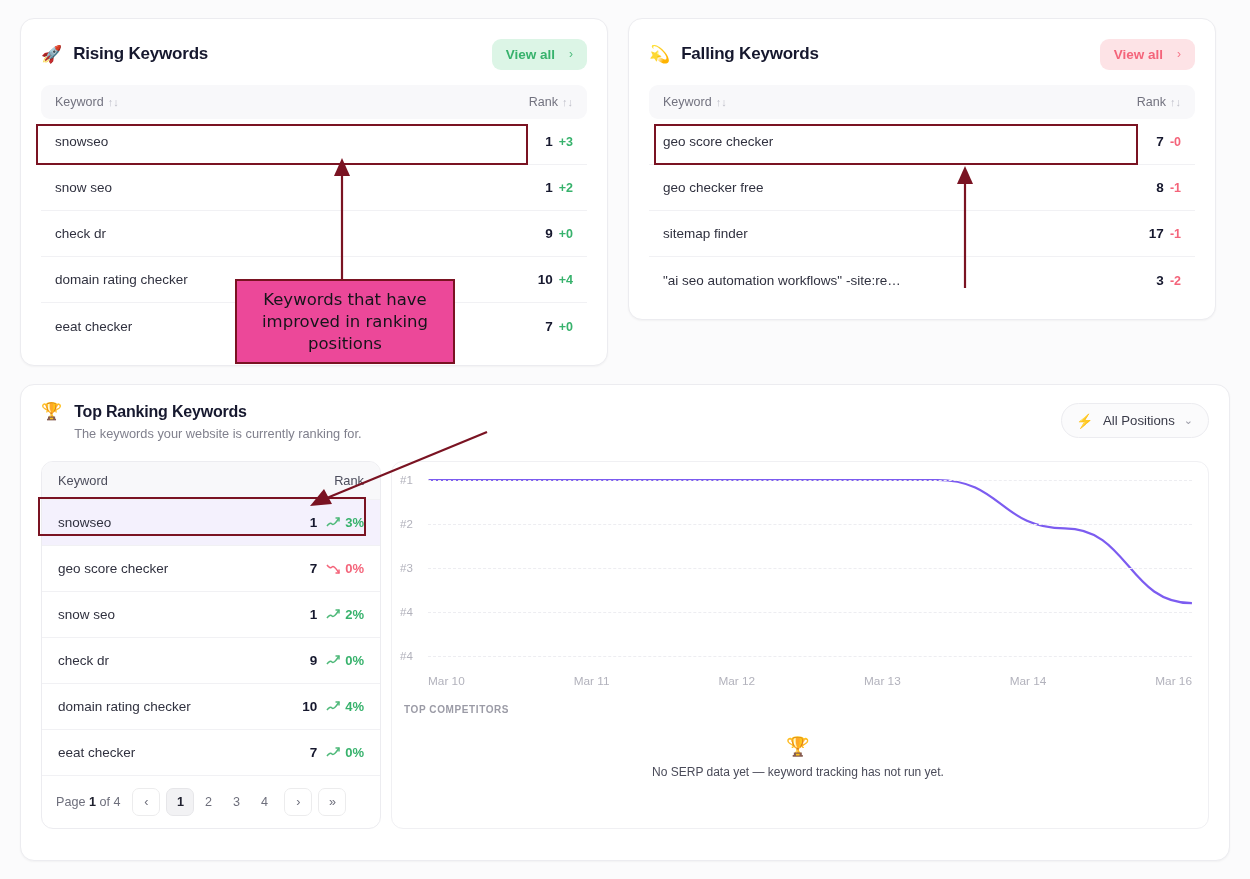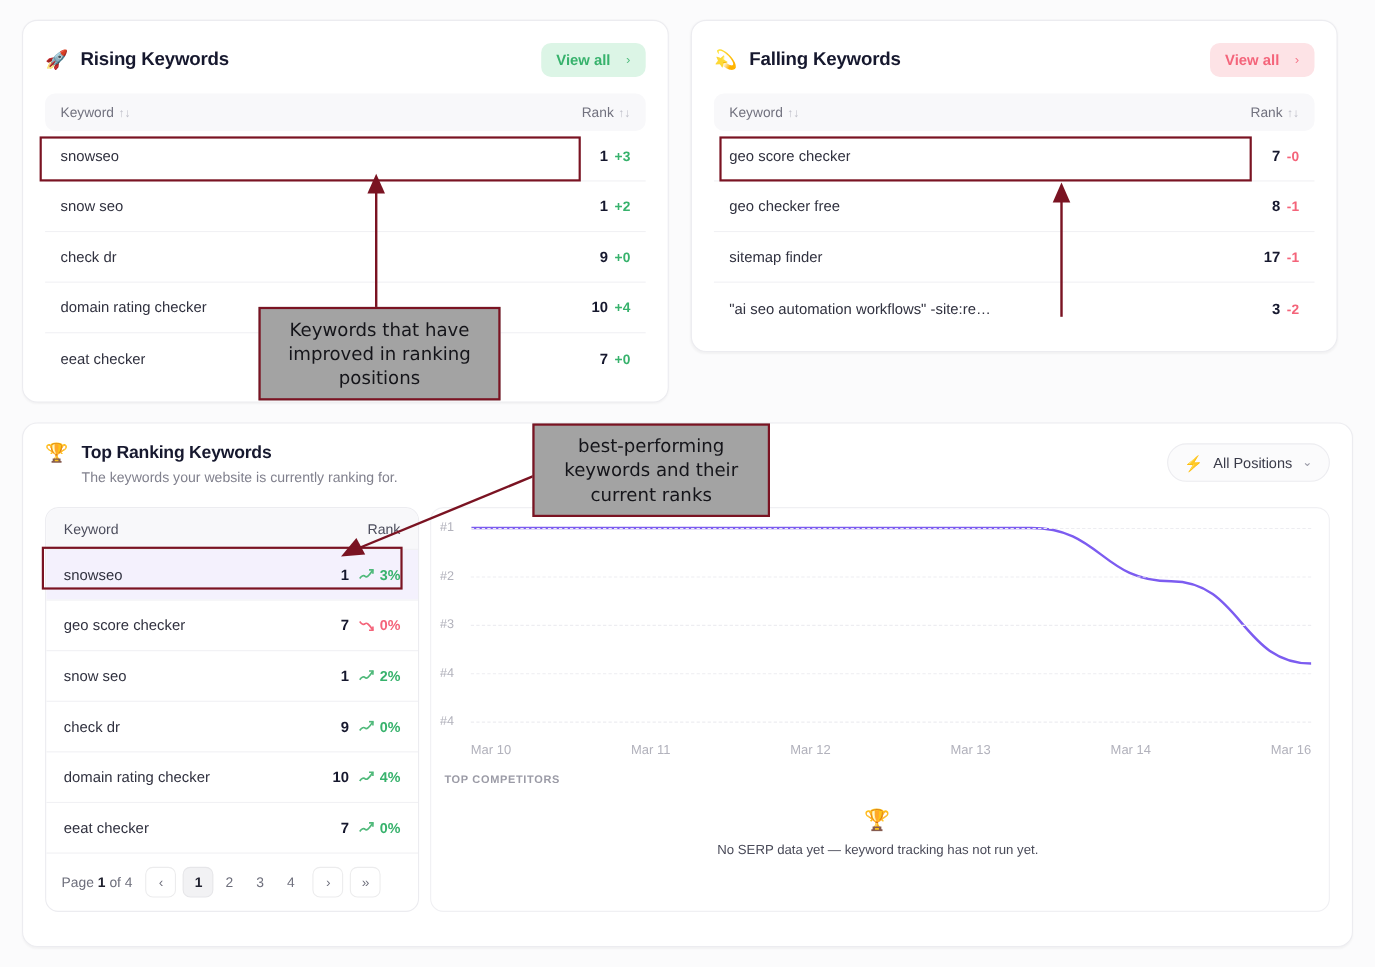--- a/index.html
+++ b/index.html
@@ -120,21 +120,21 @@
   .xaxis { display: flex; justify-content: space-between; padding: 6px 4px 0 28px; }
   .xaxis span { font-size: 11.8px; color: #b2b2bc; }
 
   .competitors { padding: 16px 4px 0 4px; border-top: 0; }
   .comp-t { font-size: 10px; letter-spacing: .6px; color: #9b9ba6; font-weight: bold; }
   .comp-s { font-size: 11.4px; color: #b4b4be; margin-top: 4px; }
   .comp-empty { text-align: center; margin-top: 22px; }
   .comp-empty .pod { font-size: 19px; color: #9b9ba6; line-height: 1; }
   .comp-empty .msg { font-size: 12px; color: #4a4b59; margin-top: 9px; }
   .anno-box {
-    position: absolute; background: #a3a3a3; border: 2.5px solid #7a1322;
+    position: absolute; background: #ec4899; border: 2.5px solid #7a1322;
     color: #15151a; font-size: 16.5px; line-height: 1.32; text-align: center;
     padding: 8px 10px; font-family: "DejaVu Sans", sans-serif;
   }
   .hl-box { position: absolute; border: 2.5px solid #7a1322; pointer-events: none; }
   svg.anno-svg { position: absolute; left: 0; top: 0; width: 1250px; height: 879px; pointer-events: none; }
 </style>
 </head>
 <body>
 
 <div class="page">
@@ -406,15 +406,14 @@
 
     <path d="M487,432 L322,500" stroke="#7a1322" stroke-width="2.2" fill="none"></path>
     <polygon points="310,506 332,504 324,489" fill="#7a1322"></polygon>
   </svg>
 
   <div class="hl-box" style="left:36px;top:124px;width:492px;height:41px;"></div>
   <div class="hl-box" style="left:654px;top:124px;width:484px;height:41px;"></div>
   <div class="hl-box" style="left:38px;top:497px;width:328px;height:39px;"></div>
 
   <div class="anno-box" style="left:235px;top:279px;width:220px;">Keywords that have improved in ranking positions</div>
-  <div class="anno-box" style="left:484px;top:385px;width:216px;">best-performing keywords and their current ranks</div>
 
 </div>
 
 </body></html>

